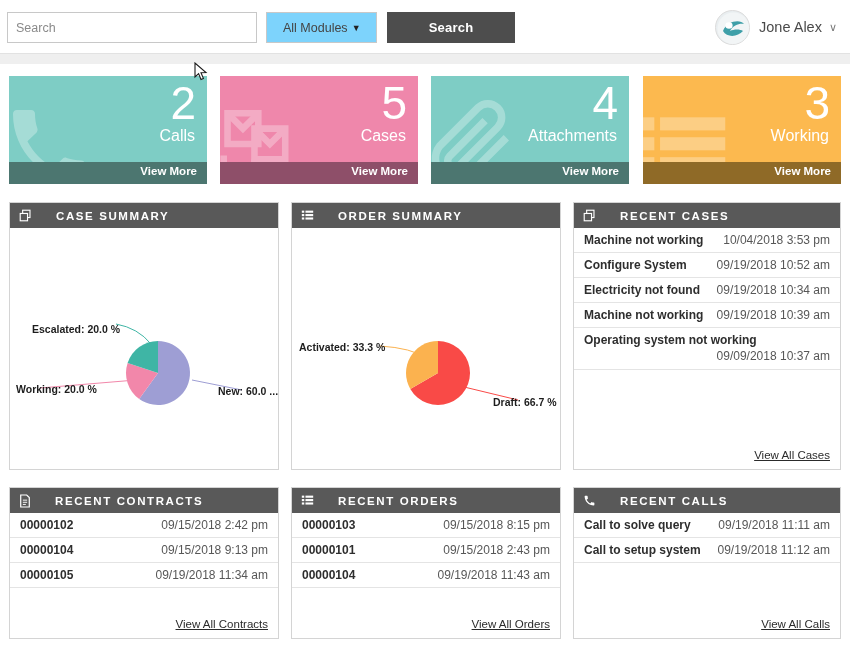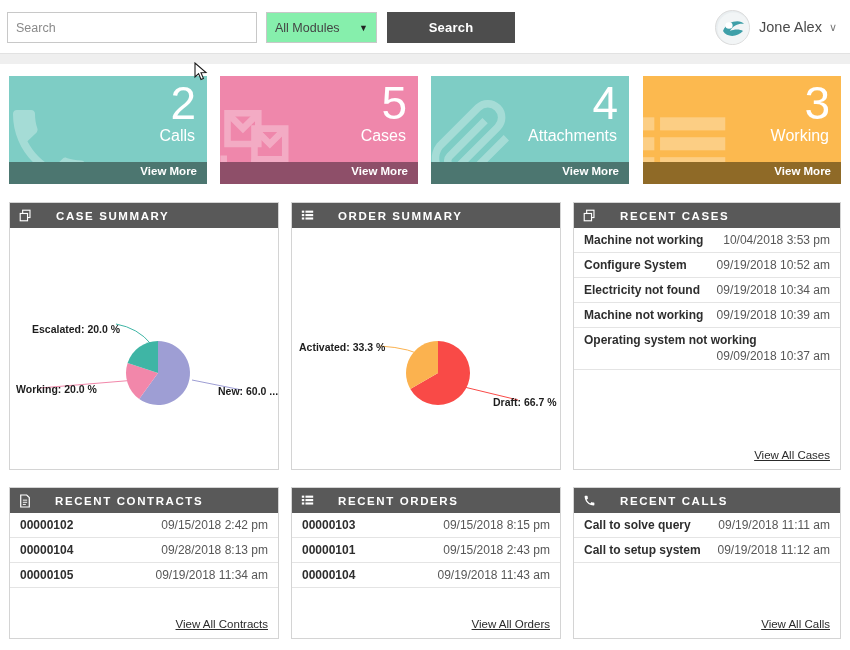--- a/index.html
+++ b/index.html
@@ -18,23 +18,23 @@
   }
   .search-input {
     position: absolute; left: 7px; top: 12px; width: 250px; height: 31px;
     border: 1px solid #c8c8c8; background: #fff;
     font-family: "Liberation Sans", sans-serif; font-size: 12.5px;
     color: #555; padding: 0 8px; outline: none;
   }
   .search-input::placeholder { color: #8a8a8a; }
   .module-select {
     position: absolute; left: 266px; top: 12px; width: 111px; height: 31px;
-    border: 1px solid #c8c8c8; background: #86efac;
+    border: 1px solid #c8c8c8; background: #7dd3fc;
     font-size: 12.5px; color: #444;
-    display: flex; align-items: center; padding: 0 8px;
+    display: flex; align-items: center; padding: 0 16px;
     cursor: pointer;
   }
   .module-select .sel-label { flex: 1; white-space: nowrap; }
   .module-select .caret { font-size: 9px; color: #222; margin-left: 4px; }
   .search-btn {
     position: absolute; left: 387px; top: 12px; width: 128px; height: 31px;
     background: #4d4d4d; color: #fff; border: none;
     font-family: "Liberation Sans", sans-serif;
     font-size: 13px; font-weight: bold; cursor: pointer;
     letter-spacing: .2px;
@@ -343,21 +343,21 @@
     </span>
     <span class="panel-title">RECENT CONTRACTS</span>
   </div>
   <div class="panel-body" style="height:125px;">
     <div class="lrow">
       <span class="lname">00000102</span>
       <span class="ldate">09/15/2018 2:42 pm</span>
     </div>
     <div class="lrow">
       <span class="lname">00000104</span>
-      <span class="ldate">09/28/2018 8:13 pm</span>
+      <span class="ldate">09/15/2018 9:13 pm</span>
     </div>
     <div class="lrow">
       <span class="lname">00000105</span>
       <span class="ldate">09/19/2018 11:34 am</span>
     </div>
     <div class="viewall-wrap">
       <span class="viewall">View All Contracts</span>
     </div>
   </div>
 </div>

